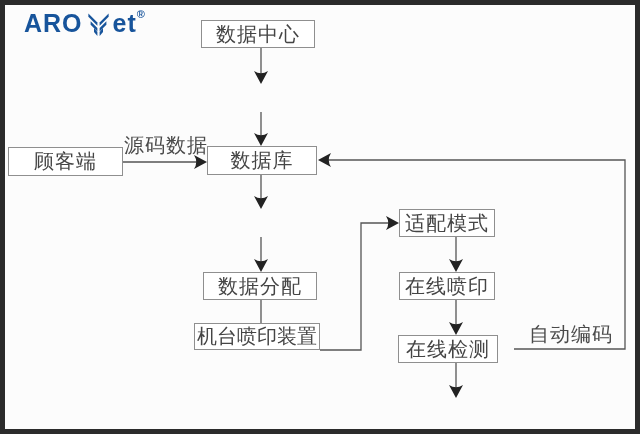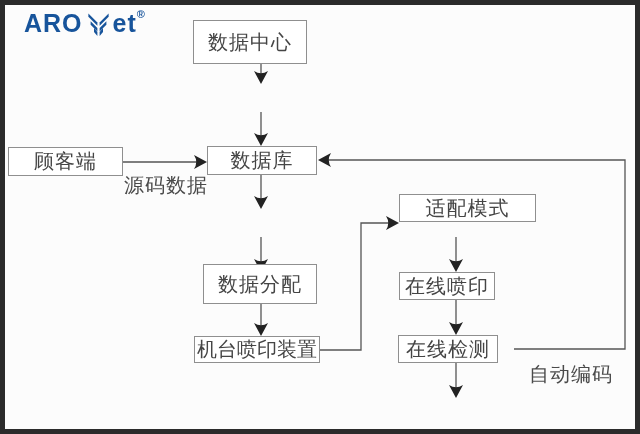--- a/index.html
+++ b/index.html
@@ -17,21 +17,21 @@
     font-size:25px;line-height:28px;letter-spacing:1px;font-weight:bold;
   }
   .logo .leaf{width:27px;height:27px;margin:1px 1px 0 2px;}
   .logo .reg{font-size:11px;line-height:11px;margin-top:0px;}
   .node{
     position:absolute;display:flex;align-items:center;justify-content:center;
     background:#ffffff;border:1px solid #8f8f8f;color:#454545;font-size:20px;
     box-sizing:border-box;white-space:nowrap;z-index:10;letter-spacing:1px;
   }
   .edge-label{
-    position:absolute;color:#4a4a4a;font-size:20px;z-index:10;white-space:nowrap;letter-spacing:1px;margin-top:40px;
+    position:absolute;color:#4a4a4a;font-size:20px;z-index:10;white-space:nowrap;letter-spacing:1px;
   }
   svg.connectors{position:absolute;left:0;top:0;z-index:4;}
 </style>
 </head>
 <body>
 
 <div class="canvas">
 
   <div class="logo">
     <span class="word">ARO</span>
@@ -72,33 +72,33 @@
       <path d="M456 335 L449 322 Q456 326.5 463 322 Z"></path>
       <path d="M456 398 L449 385 Q456 389.5 463 385 Z"></path>
 
       <path d="M207 162 L194 155 Q198.5 162 194 169 Z"></path>
       <path d="M399 223 L386 216 Q390.5 223 386 230 Z"></path>
 
       <path d="M318 160 L331 153 Q326.5 160 331 167 Z"></path>
     </g>
   </svg>
 
-  <div class="node" style="left:193px;top:20px;width:114px;height:44px">数据中心</div>
+  <div class="node" style="left:201px;top:20px;width:114px;height:28px">数据中心</div>
 
 
   <div class="node" style="left:8px;top:147px;width:115px;height:29px">顾客端</div>
 
   <div class="node" style="left:207px;top:146px;width:110px;height:29px">数据库</div>
 
 
-  <div class="node" style="left:203px;top:264px;width:114px;height:40px">数据分配</div>
+  <div class="node" style="left:203px;top:272px;width:114px;height:28px">数据分配</div>
 
-  <div class="node" style="left:194px;top:336px;width:126px;height:27px;letter-spacing:0">机台喷印装置</div>
+  <div class="node" style="left:194px;top:323px;width:126px;height:27px;letter-spacing:0">机台喷印装置</div>
 
-  <div class="node" style="left:399px;top:194px;width:137px;height:28px">适配模式</div>
+  <div class="node" style="left:399px;top:209px;width:96px;height:28px">适配模式</div>
 
   <div class="node" style="left:399px;top:272px;width:96px;height:28px">在线喷印</div>
 
   <div class="node" style="left:398px;top:335px;width:100px;height:28px">在线检测</div>
 
 
   <span class="edge-label" style="left:124px;top:132px">源码数据</span>
 
   <span class="edge-label" style="left:529px;top:321px">自动编码</span>
 

